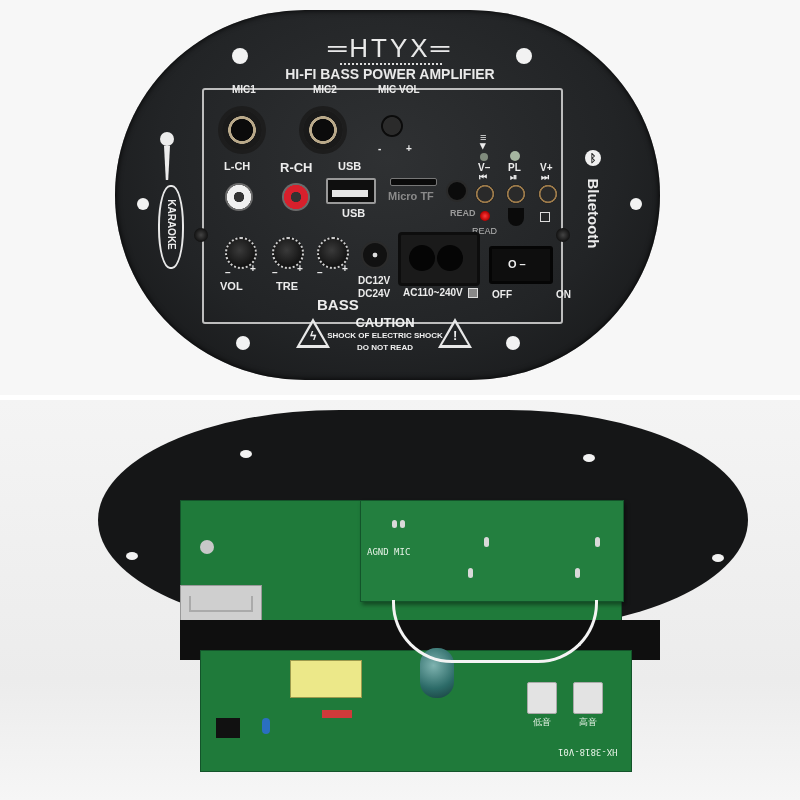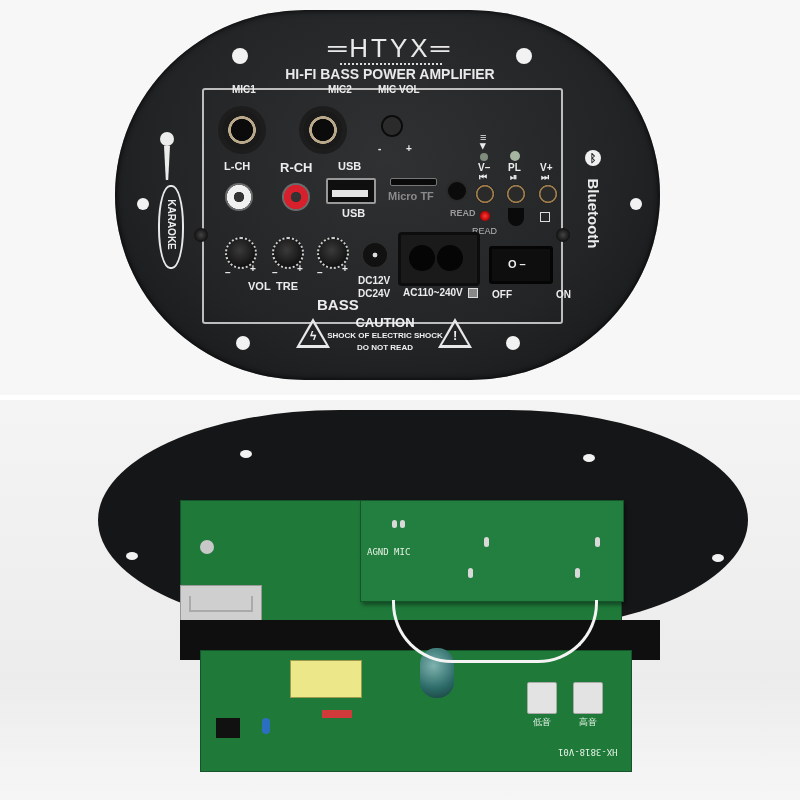--- a/index.html
+++ b/index.html
@@ -62,21 +62,21 @@
 
 <div class="abs" style="left:158px;top:132px;width:18px;height:48px">
   <div style="position:absolute;left:2px;top:0;width:14px;height:14px;border-radius:50%;background:#ececec"></div>
   <div style="position:absolute;left:6px;top:14px;width:6px;height:34px;background:#ececec;clip-path:polygon(0 0,100% 0,70% 100%,30% 100%)"></div>
 </div>
 <div class="abs" style="left:158px;top:185px;width:22px;height:80px;border:2px solid #e8e8e8;border-radius:12px/40px">
   <div style="position:absolute;left:-28px;top:32px;width:78px;transform:rotate(90deg);color:#ececec;font-size:10px;font-weight:bold;text-align:center">KARAOKE</div>
 </div>
 
 <div class="abs lbl" style="left:232px;top:84px">MIC1</div>
-<div class="abs lbl" style="left:328px;top:84px">MIC2</div>
+<div class="abs lbl" style="left:313px;top:84px">MIC2</div>
 <div class="abs lbl" style="left:378px;top:84px">MIC VOL</div>
 <div class="abs jack" style="left:222px;top:110px;width:40px;height:40px"></div>
 <div class="abs jack" style="left:303px;top:110px;width:40px;height:40px"></div>
 <div class="abs knob" style="left:381px;top:115px;width:22px;height:22px;border:none;background:radial-gradient(circle,#2b2b2b 0 55%,#0b0b0b 60% 100%)"></div>
 <div class="abs lbl" style="left:378px;top:143px">-</div>
 <div class="abs lbl" style="left:406px;top:143px">+</div>
 
 <div class="abs lbl" style="left:224px;top:160px;font-size:11px">L-CH</div>
 <div class="abs lbl" style="left:280px;top:160px;font-size:13px">R-CH</div>
 <div class="abs lbl" style="left:338px;top:160px;font-size:11px">USB</div>
@@ -116,21 +116,21 @@
 
 <div class="abs knob" style="left:225px;top:237px;width:28px;height:28px"></div>
 <div class="abs knob" style="left:272px;top:237px;width:28px;height:28px"></div>
 <div class="abs knob" style="left:317px;top:237px;width:28px;height:28px"></div>
 <div class="abs lbl" style="left:225px;top:267px">–</div>
 <div class="abs lbl" style="left:250px;top:263px">+</div>
 <div class="abs lbl" style="left:272px;top:267px">–</div>
 <div class="abs lbl" style="left:297px;top:263px">+</div>
 <div class="abs lbl" style="left:317px;top:267px">–</div>
 <div class="abs lbl" style="left:342px;top:263px">+</div>
-<div class="abs lbl" style="left:248px;top:280px;font-size:11px">VOL</div>
+<div class="abs lbl" style="left:220px;top:280px;font-size:11px">VOL</div>
 <div class="abs lbl" style="left:276px;top:280px;font-size:11px">TRE</div>
 <div class="abs lbl" style="left:317px;top:296px;font-size:15px">BASS</div>
 
 <div class="abs" style="left:361px;top:241px;width:24px;height:24px;border-radius:50%;background:radial-gradient(circle,#ddd 0 12%,#111 16% 100%);border:2px solid #2b2b2b"></div>
 <div class="abs lbl" style="left:358px;top:275px">DC12V</div>
 <div class="abs lbl" style="left:358px;top:288px">DC24V</div>
 
 <div id="ac-socket" class="abs" style="left:398px;top:232px;width:76px;height:48px">
   <div style="position:absolute;left:8px;top:10px;width:26px;height:26px;border-radius:50%;background:#050505"></div>
   <div style="position:absolute;left:36px;top:10px;width:26px;height:26px;border-radius:50%;background:#050505"></div>

